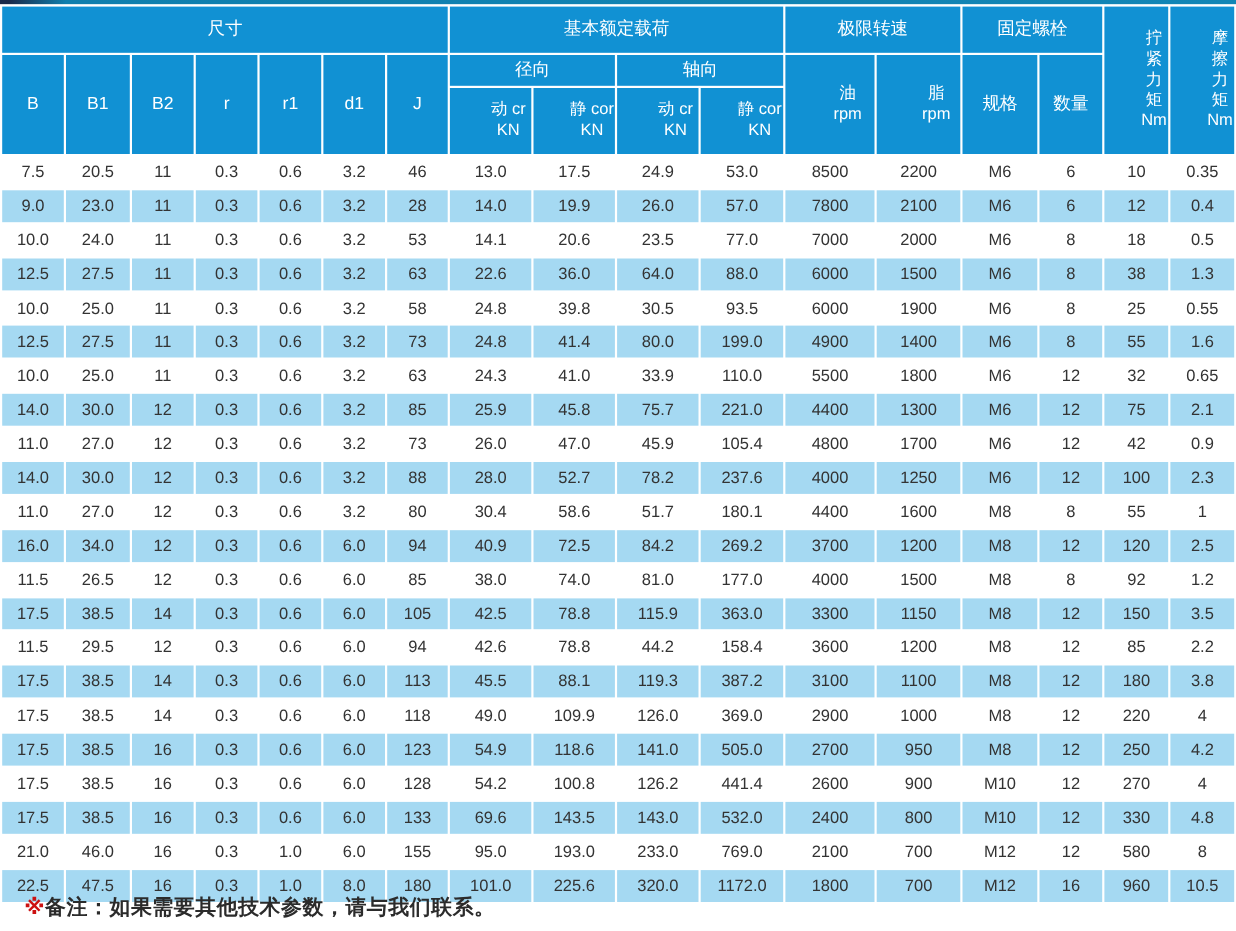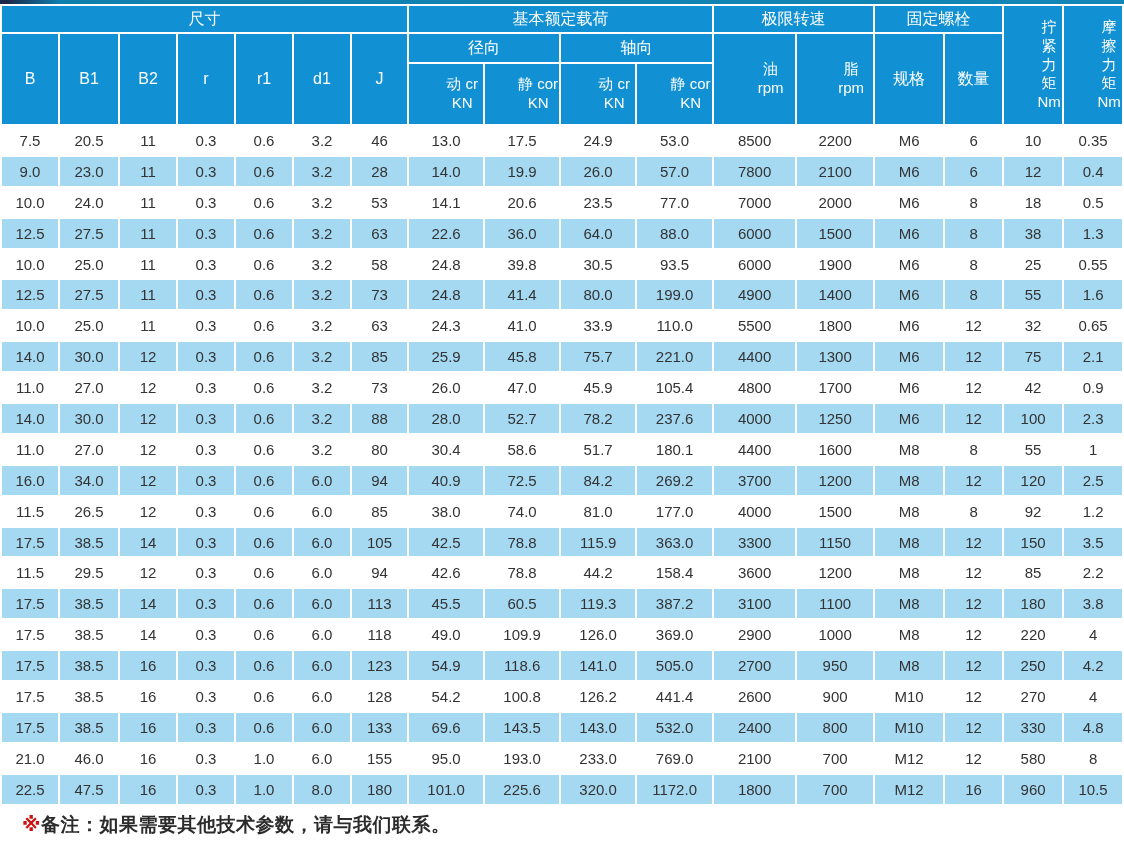--- a/index.html
+++ b/index.html
@@ -15,21 +15,21 @@
   }
   table.spec{
     border-collapse:separate;border-spacing:2px;
     width:1124px;table-layout:fixed;background:#fff;
   }
   table.spec th{
     background:#1191d3;color:#ffffff;font-weight:400;
     font-size:16px;line-height:1.25;text-align:center;vertical-align:middle;
     white-space:pre-line;padding:0;
   }
-  table.spec thead tr.r1{height:26px;border-radius:10px;}
+  table.spec thead tr.r1{height:42px;border-radius:10px;}
   table.spec thead tr.r2{height:28px;}
   table.spec thead tr.r3{height:60px;}
   table.spec th.sub{font-size:15px;padding-left:32px;}
   table.spec td{
     color:#333333;font-size:15px;text-align:center;vertical-align:middle;
     padding:0;height:28.9px;background:#ffffff;
   }
   table.spec tbody tr:nth-child(even) td{background:#a5d9f2;}
   .footer-note{
     position:absolute;right:2px;top:812px;width:1100px;
@@ -393,21 +393,21 @@
         </tr>
         <tr>
           <td>17.5</td>
           <td>38.5</td>
           <td>14</td>
           <td>0.3</td>
           <td>0.6</td>
           <td>6.0</td>
           <td>113</td>
           <td>45.5</td>
-          <td>60.5</td>
+          <td>88.1</td>
           <td>119.3</td>
           <td>387.2</td>
           <td>3100</td>
           <td>1100</td>
           <td>M8</td>
           <td>12</td>
           <td>180</td>
           <td>3.8</td>
         </tr>
         <tr>

